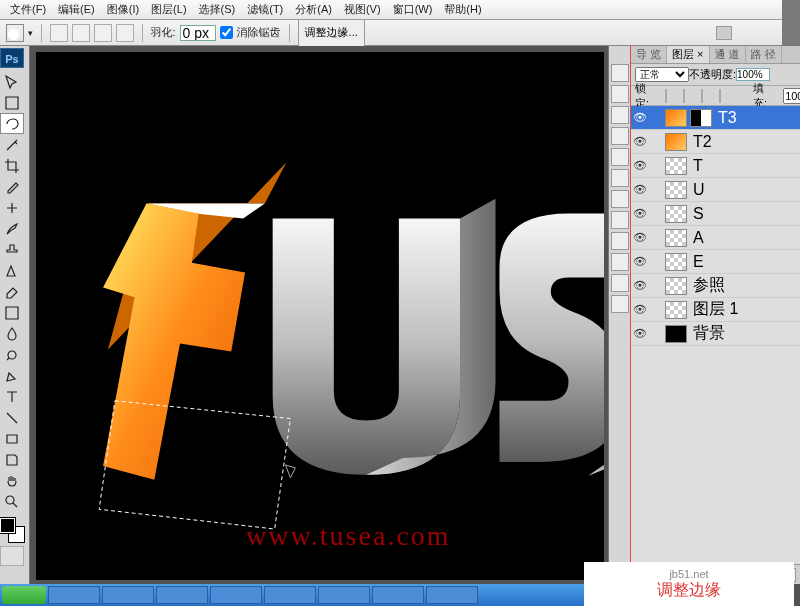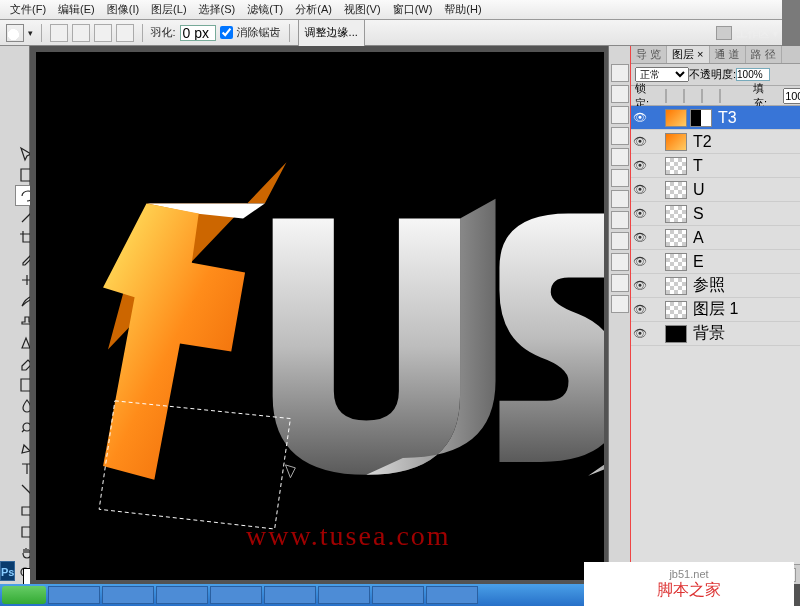--- a/index.html
+++ b/index.html
@@ -6,21 +6,21 @@
 body{width:800px;height:606px;background:#535353;overflow:hidden;position:relative}
 .menubar{height:20px;background:linear-gradient(#fafafa,#e8e8e8);border-bottom:1px solid #999;display:flex;align-items:center;padding:0 4px}
 .menubar span{padding:0 6px;color:#222}
 .optbar{height:26px;background:linear-gradient(#f4f4f4,#e4e4e4);border-bottom:1px solid #888;display:flex;align-items:center;padding:0 6px;gap:4px;color:#222}
 .optbar .sep{width:1px;height:18px;background:#aaa;margin:0 4px}
 .optbar input[type=text]{width:36px;height:16px;font-size:14px;border:1px solid #7a9;padding:0 2px}
 .optbar button{height:28px;font-size:11px;border:1px solid #999;background:#eee;padding:0 6px}
 .lasso-ico{width:18px;height:18px;display:inline-block;border:1px solid #888;background:radial-gradient(circle at 40% 60%,#fff,#fff 40%,transparent 41%);position:relative}
 .smallbtn{width:18px;height:18px;border:1px solid #aaa;background:#f0f0f0}
 .work{position:absolute;top:46px;left:0;right:0;bottom:22px;display:flex}
-.toolbox{width:30px;background:#d6d6d6;border-right:1px solid #777;display:flex;flex-direction:row;align-items:flex-end;padding-top:2px}
+.toolbox{width:30px;background:#d6d6d6;border-right:1px solid #777;display:flex;flex-direction:column;align-items:flex-start;padding-top:2px}
 .toolbox .ps{width:24px;height:20px;background:#0a3c6e;color:#8cf;font-weight:bold;font-size:11px;text-align:center;line-height:20px;border:1px solid #369;margin-bottom:3px}
 .tool{width:24px;height:21px;border:1px solid transparent;display:flex;align-items:center;justify-content:center;color:#222}
 .tool:hover,.tool.sel{border:1px solid #888;background:#fff}
 .tool svg{width:16px;height:16px}
 .swatch{width:24px;height:24px;position:relative;margin-top:6px}
 .swatch .fg{position:absolute;top:0;left:0;width:15px;height:15px;background:#000;border:1px solid #fff;outline:1px solid #000}
 .swatch .bg{position:absolute;bottom:0;right:0;width:15px;height:15px;background:#fff;border:1px solid #fff;outline:1px solid #000}
 .qm{width:24px;height:20px;border:1px solid #aaa;background:#e0e0e0;margin-top:4px}
 .canvas-wrap{flex:1;background:#535353;position:relative;overflow:hidden}
 .canvas{position:absolute;top:6px;left:6px;right:4px;bottom:4px;background:#000}
@@ -371,14 +371,14 @@
   <div class="task"></div>
   <div class="task"></div>
   <div class="task"></div>
   <div class="task"></div>
   <div class="task"></div>
   <div class="task"></div>
   <div class="task"></div>
 </div>
 <div class="footer">
   <div class="u">jb51.net</div>
-  <div class="t">脚本之家</div>
+  <div class="t">调整边缘</div>
 </div>
 
 </body></html>

